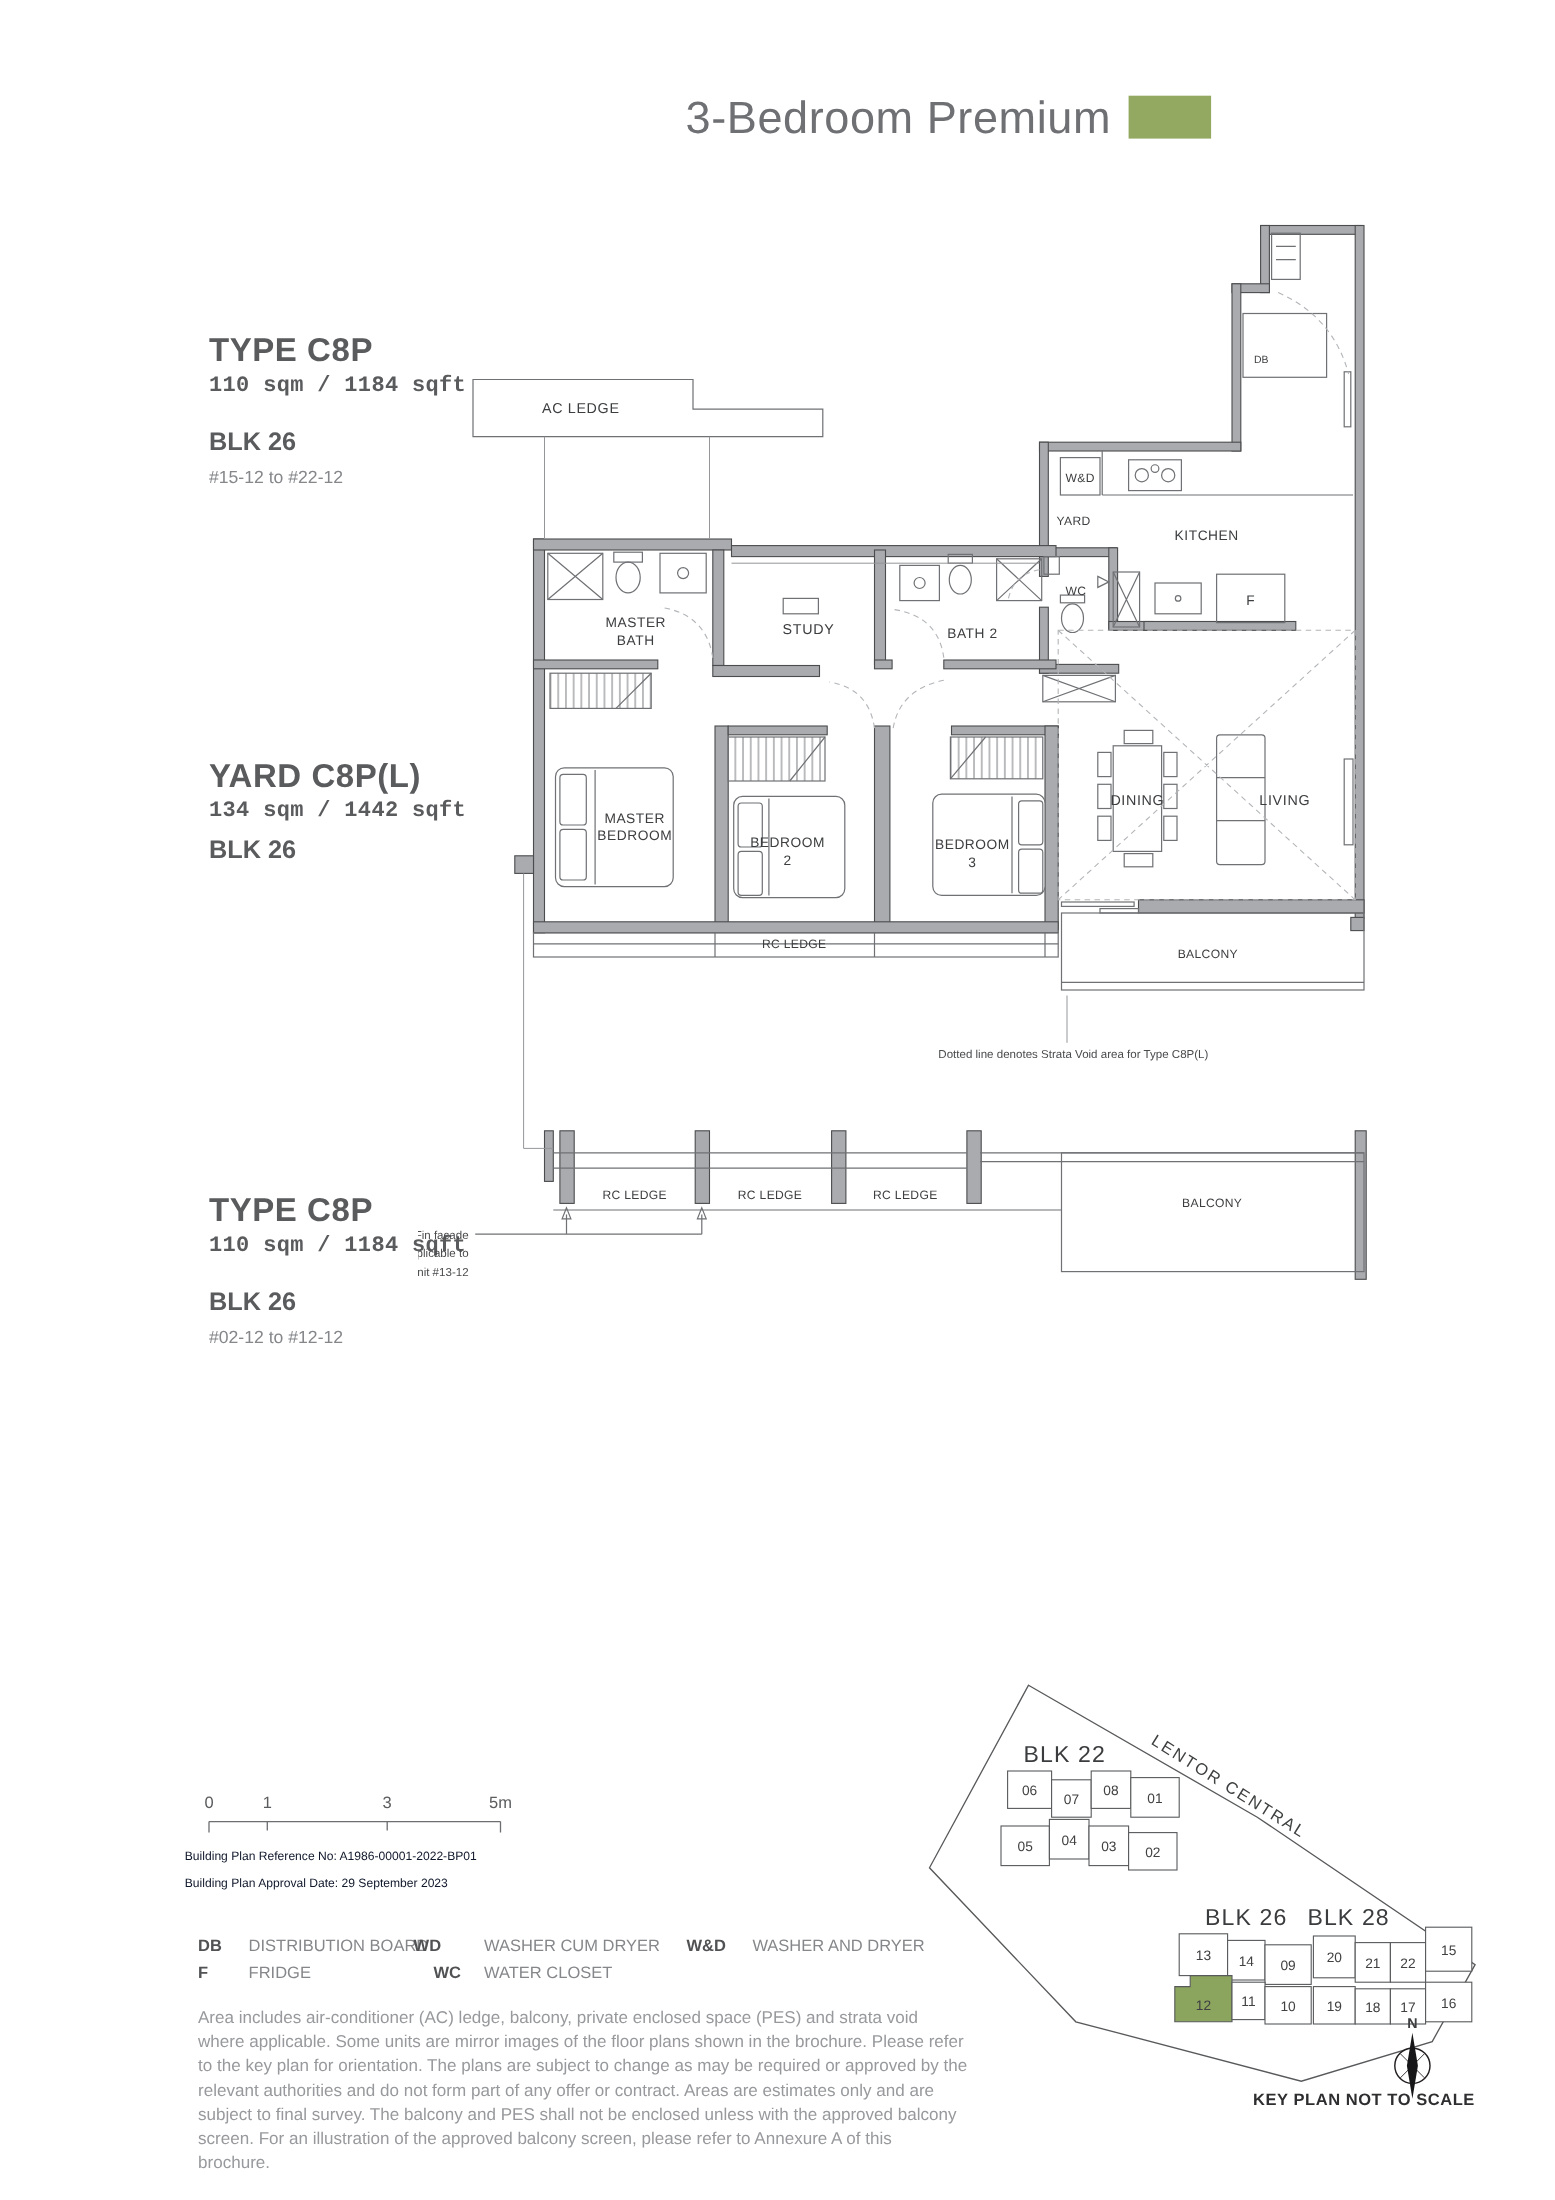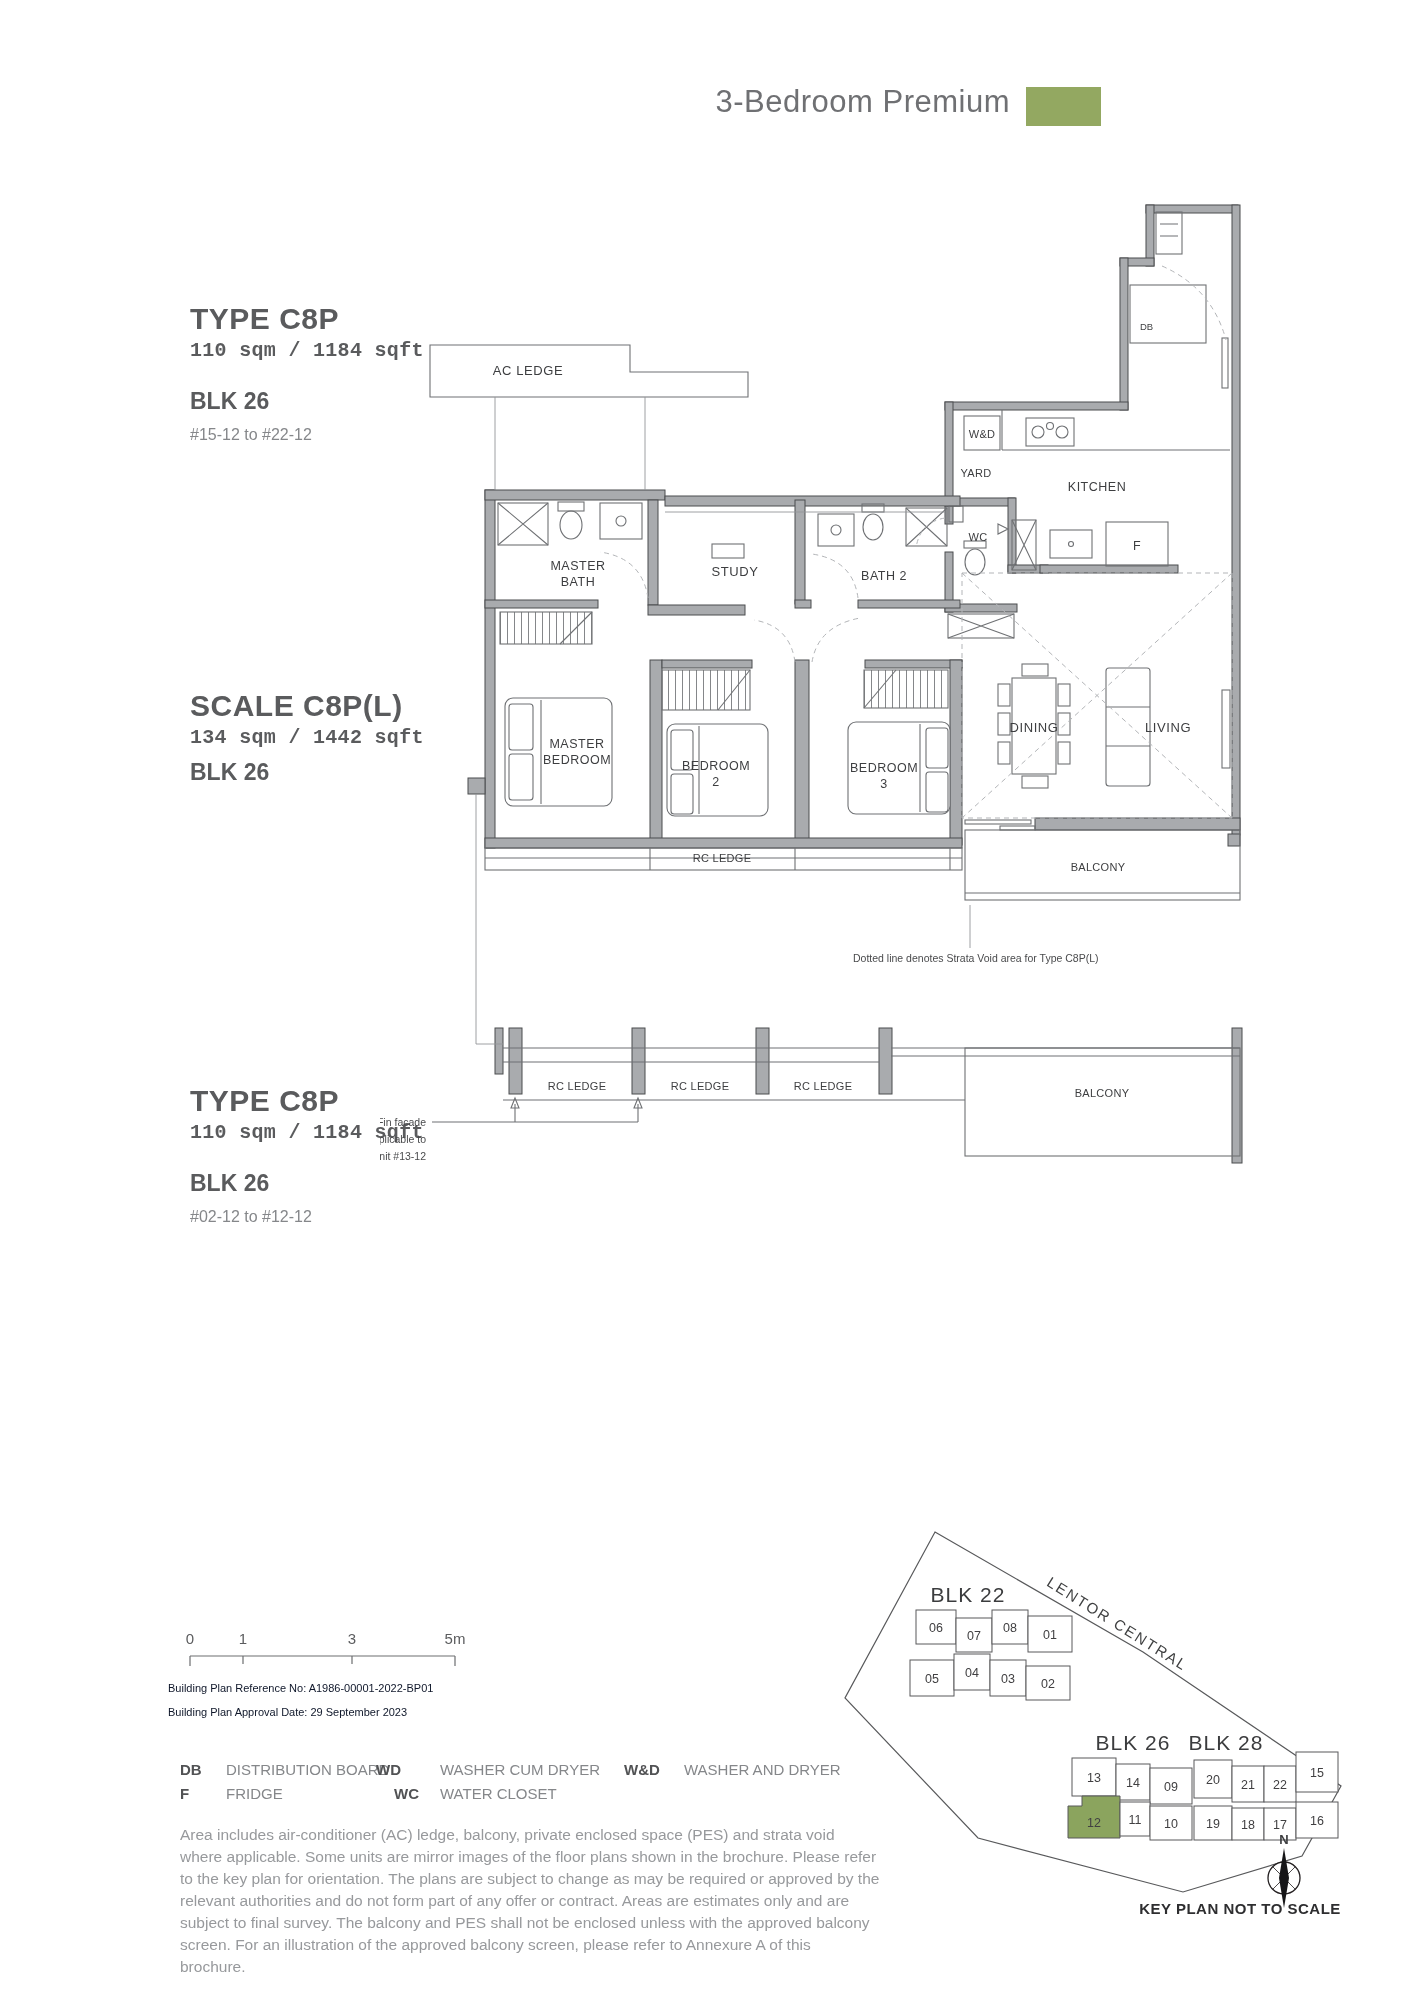--- a/index.html
+++ b/index.html
@@ -1,20 +1,20 @@
 <!DOCTYPE html>
 <html><head>
 <meta charset="utf-8">
 <style>
   html,body{margin:0;padding:0;background:#fff;}
   .page{position:relative;width:1414px;height:2000px;background:#fff;overflow:hidden;
         font-family:"Liberation Sans",sans-serif;color:#58595b;}
   .abs{position:absolute;}
   .title{position:absolute;top:84px;left:0;width:1010px;text-align:right;
-         font-size:31px;font-weight:400;color:#6f7073;letter-spacing:.5px;}
+         font-size:41px;font-weight:400;color:#6f7073;letter-spacing:.5px;}
   .accent-block{position:absolute;left:1026px;top:87px;width:75px;height:39px;}
   .tsec{position:absolute;left:190px;margin-top:44px;}
   .tsec .tname{font-size:30px;font-weight:bold;color:#5a5b5d;letter-spacing:.5px;}
   .tsec .tarea{font-size:20px;font-weight:bold;color:#5a5b5d;margin-top:3px;letter-spacing:.3px;font-family:Liberation Mono, monospace;}
   .tsec .tnote{font-size:22px;color:#7d7e81;line-height:29px;margin-top:18px;white-space:pre-line;}
   .tsec .tblk{font-size:23px;font-weight:bold;color:#5a5b5d;margin-top:26px;}
   .tsec .tunits{font-size:16px;color:#85878a;margin-top:5px;line-height:30px;white-space:pre-line;}
   .bp{position:absolute;left:168px;font-size:11px;color:#0f172a;}
   .lg{position:absolute;font-size:15px;color:#85878a;}
   .lg.key{font-weight:bold;color:#515254;}
@@ -50,21 +50,21 @@
   <div class="accent-block" style="background: rgb(147, 168, 97);"></div>
 
   <div class="tsec" style="top:258px">
     <div class="tname">TYPE C8P</div>
     <div class="tarea">110 sqm / 1184 sqft</div>
     <div class="tblk">BLK 26</div>
     <div class="tunits">#15-12 to #22-12</div>
   </div>
 
   <div class="tsec" style="top:645px">
-    <div class="tname">SCALE C8P(L)</div>
+    <div class="tname">YARD C8P(L)</div>
     <div class="tarea">134 sqm / 1442 sqft</div>
     <div class="tblk" style="margin-top:10px">BLK 26</div>
   </div>
 
   <div class="tsec" style="top:1040px">
     <div class="tname">TYPE C8P</div>
     <div class="tarea">110 sqm / 1184 sqft</div>
     <div class="tblk">BLK 26</div>
     <div class="tunits">#02-12 to #12-12</div>
   </div>

